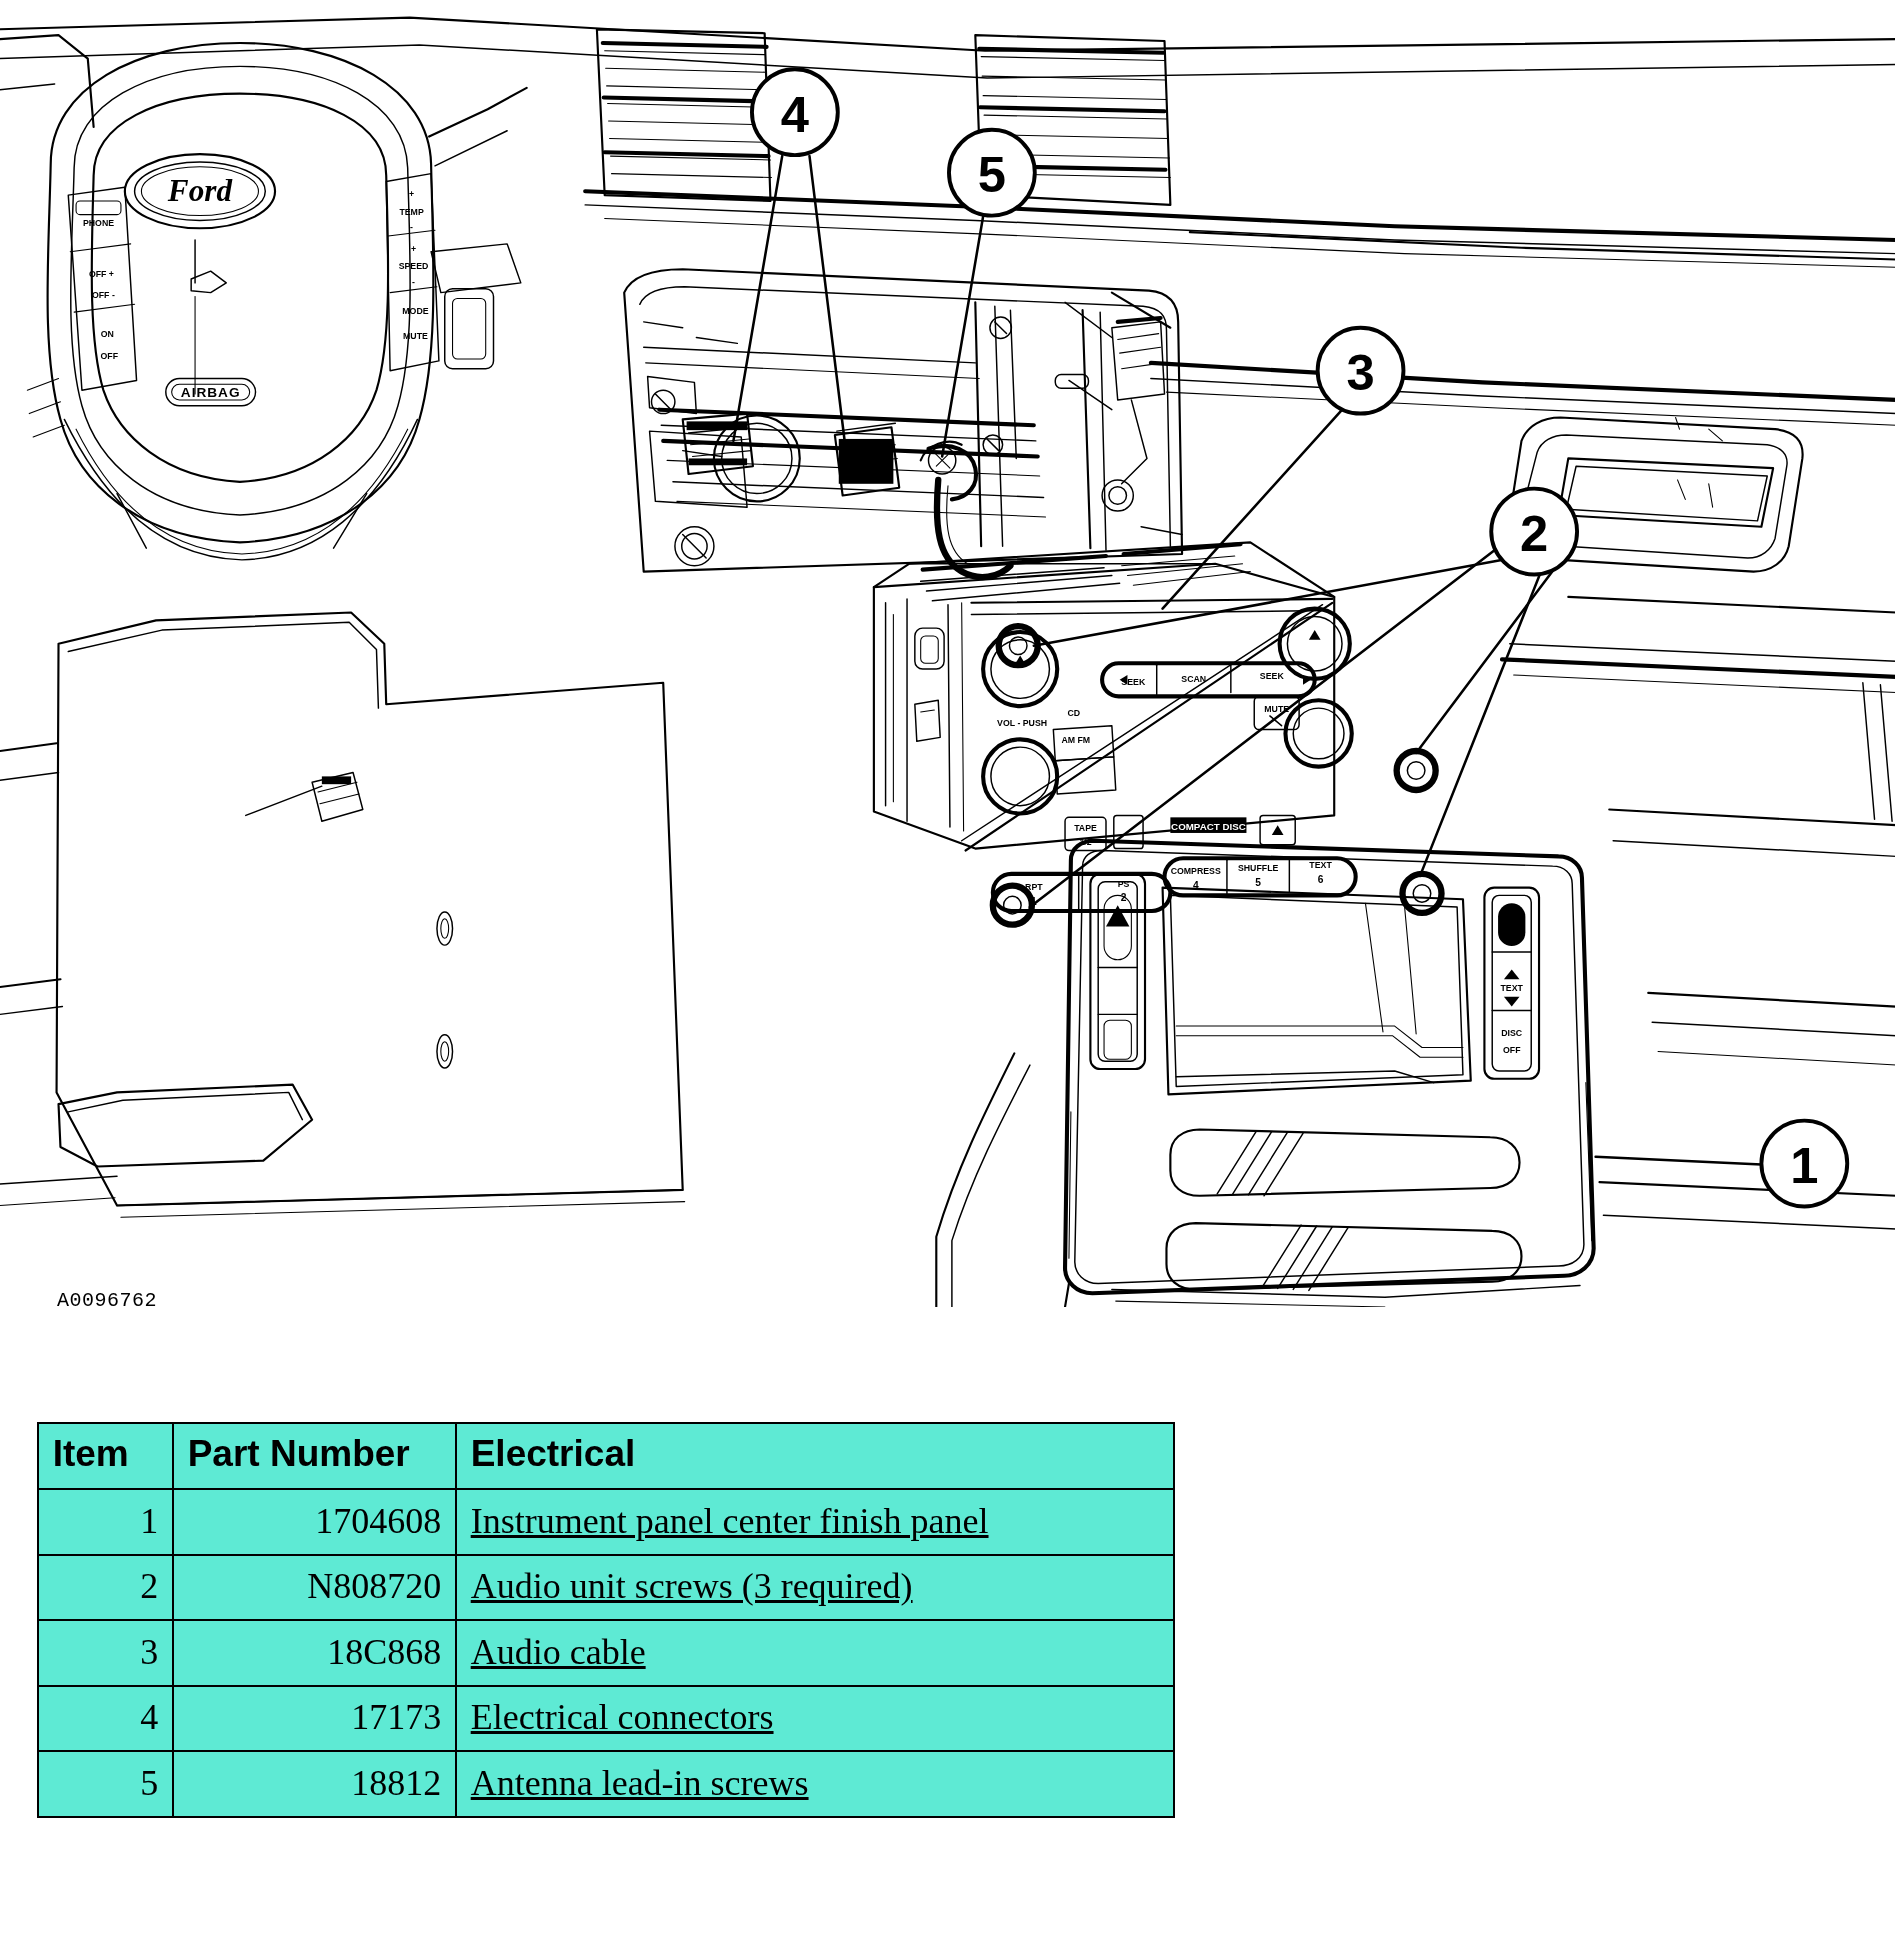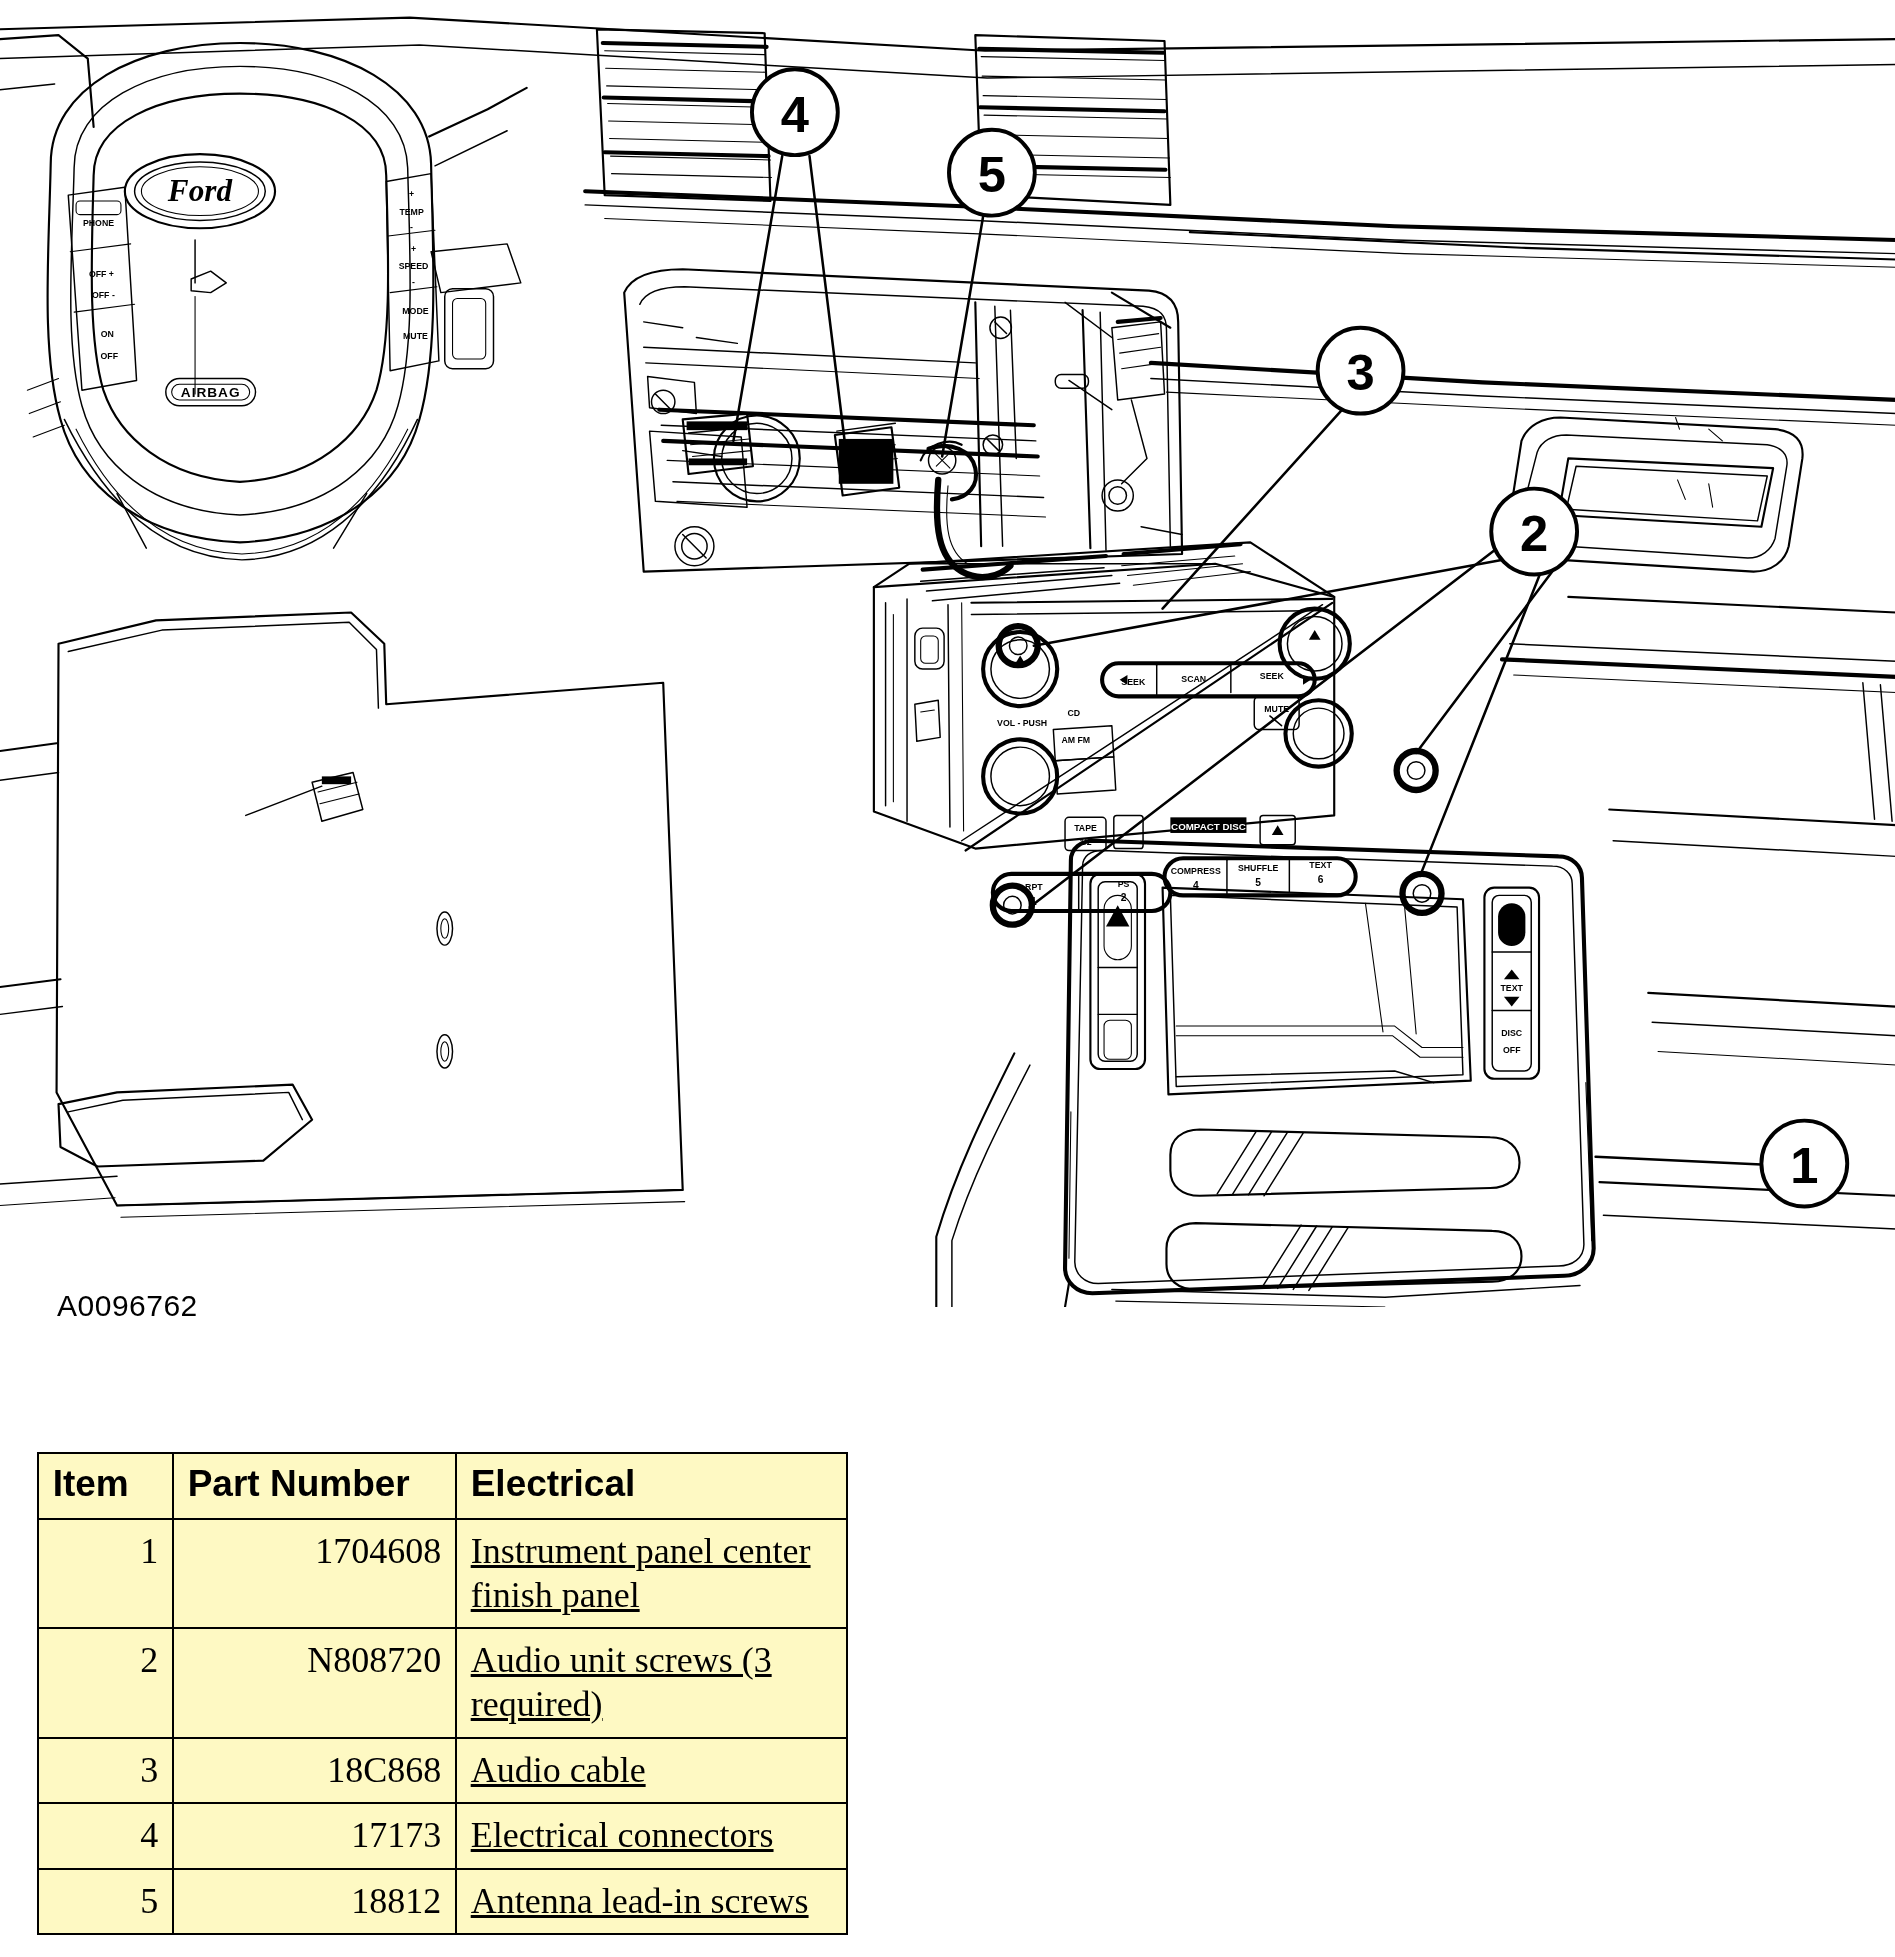--- a/index.html
+++ b/index.html
@@ -26,27 +26,27 @@
     font-size:52px;font-weight:700;fill:#000;
     text-anchor:middle;dominant-baseline:central;
   }
 
   .micro{font-family:"Liberation Sans", sans-serif;fill:#000;text-anchor:middle;font-weight:700;}
   .micro-7{font-size:9px;}
   .micro-8{font-size:10.5px;}
 
   #figure-id{
     position:absolute;left:57px;top:1289px;
-    font-family:Liberation Sans, sans-serif;
-    font-size:30px;letter-spacing:0.5px;color:#000;white-space:nowrap;
+    font-family:Liberation Mono, monospace;
+    font-size:20px;letter-spacing:0.5px;color:#000;white-space:nowrap;
   }
 
   #parts-table{
-    position:absolute;left:37px;top:1452px;width:811px;
-    border-collapse:collapse;table-layout:fixed;background:#fef9c3;
+    position:absolute;left:37px;top:1422px;width:1138px;
+    border-collapse:collapse;table-layout:fixed;background:#5eead4;
   }
   #parts-table td,#parts-table th{
     border:2.9px solid #000;padding:9.8px 13.7px;vertical-align:top;color:#000;
   }
   #parts-table th{
     font-family:"Liberation Sans", sans-serif;
     font-weight:700;font-size:37px;text-align:left;line-height:1.15;
     padding:8.8px 13.7px 12.7px 13.7px;
   }
   #parts-table td{

